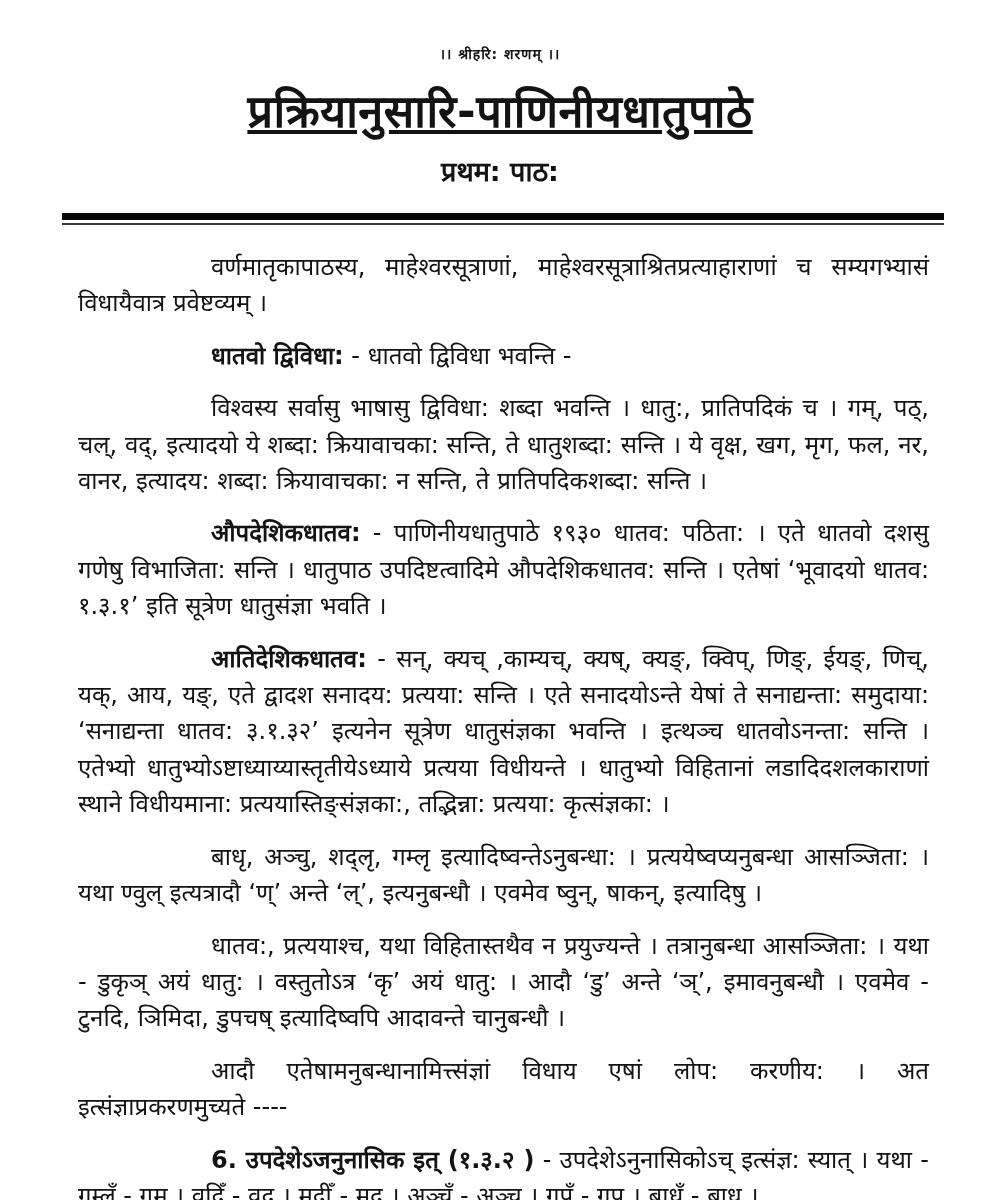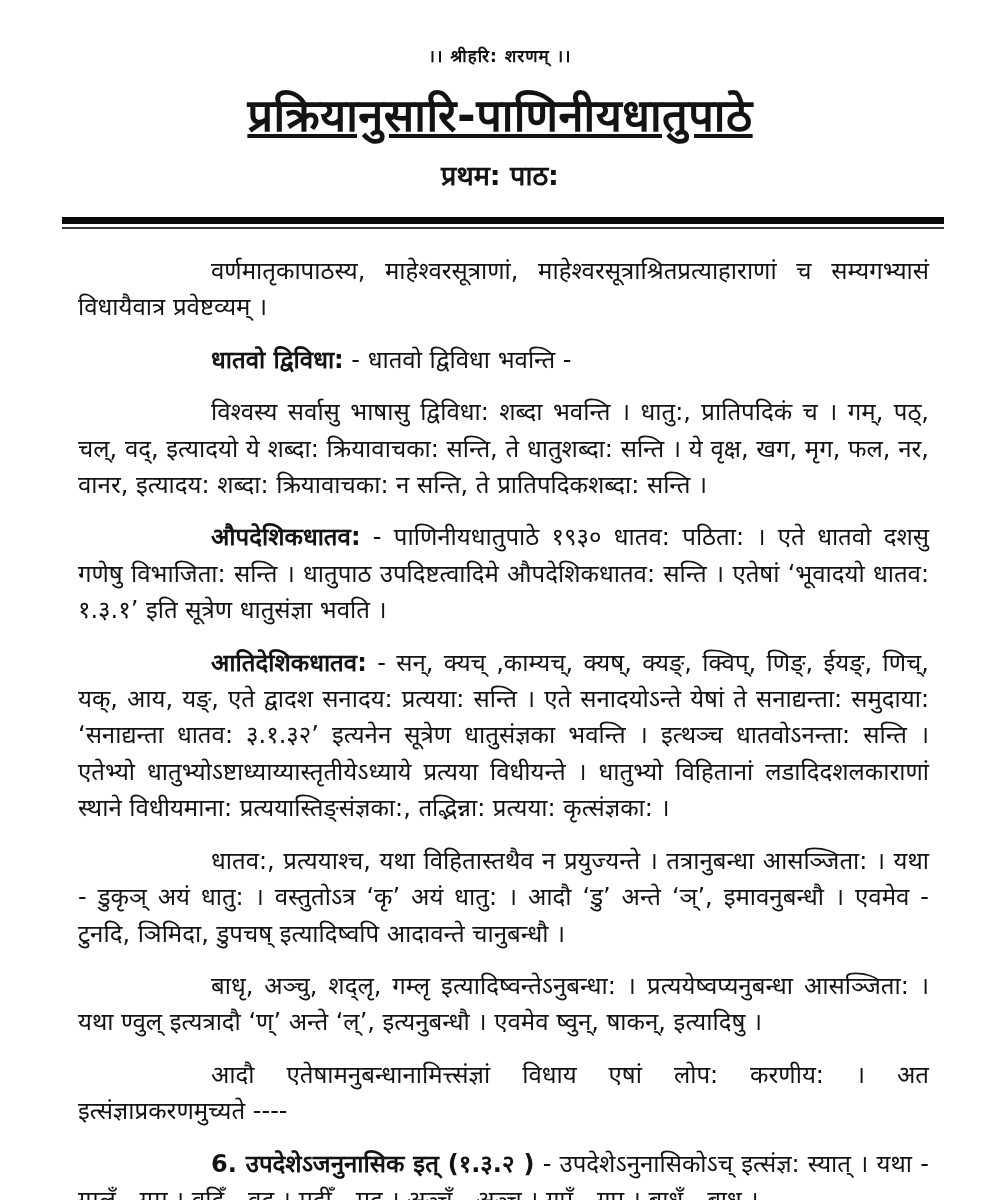--- a/index.html
+++ b/index.html
@@ -13,21 +13,21 @@
     width: 1000px;
     height: 1200px;
     margin: 0 auto;
     background: #ffffff;
     color: #131313;
     overflow: hidden;
   }
   .invocation {
     padding-top: 44px;
     text-align: center;
-    font-size: 17px;
+    font-size: 14px;
     font-weight: bold;
     letter-spacing: 1px;
   }
   .title {
     margin-top: 16px;
     text-align: center;
     font-size: 45px;
     font-weight: bold;
     letter-spacing: 0.5px;
     text-decoration: underline;
@@ -88,18 +88,18 @@
     <div class="thick"></div>
     <div class="thin"></div>
   </div>
 
   <div class="content">
       <p class="para"><span>वर्णमातृकापाठस्य, माहेश्वरसूत्राणां, माहेश्वरसूत्राश्रितप्रत्याहाराणां च सम्यगभ्यासं विधायैवात्र प्रवेष्टव्यम् ।</span></p>
       <p class="para"><span class="lead">धातवो द्विविधा:</span><span> - धातवो द्विविधा भवन्ति -</span></p>
       <p class="para"><span>विश्वस्य सर्वासु भाषासु द्विविधा: शब्दा भवन्ति । धातु:, प्रातिपदिकं च । गम्, पठ्, चल्, वद्, इत्यादयो ये शब्दा: क्रियावाचका: सन्ति, ते धातुशब्दा: सन्ति । ये वृक्ष, खग, मृग, फल, नर, वानर, इत्यादय: शब्दा: क्रियावाचका: न सन्ति, ते प्रातिपदिकशब्दा: सन्ति ।</span></p>
       <p class="para"><span class="lead">औपदेशिकधातव:</span><span> - पाणिनीयधातुपाठे १९३० धातव: पठिता: । एते धातवो दशसु गणेषु विभाजिता: सन्ति । धातुपाठ उपदिष्टत्वादिमे औपदेशिकधातव: सन्ति । एतेषां ‘भूवादयो धातव: १.३.१’ इति सूत्रेण धातुसंज्ञा भवति ।</span></p>
       <p class="para"><span class="lead">आतिदेशिकधातव:</span><span> - सन्, क्यच् ,काम्यच्, क्यष्, क्यङ्, क्विप्, णिङ्, ईयङ्, णिच्, यक्, आय, यङ्, एते द्वादश सनादय: प्रत्यया: सन्ति । एते सनादयोऽन्ते येषां ते सनाद्यन्ता: समुदाया: ‘सनाद्यन्ता धातव: ३.१.३२’ इत्यनेन सूत्रेण धातुसंज्ञका भवन्ति । इत्थञ्च धातवोऽनन्ता: सन्ति । एतेभ्यो धातुभ्योऽष्टाध्याय्यास्तृतीयेऽध्याये प्रत्यया विधीयन्ते । धातुभ्यो विहितानां लडादिदशलकाराणां स्थाने विधीयमाना: प्रत्ययास्तिङ्संज्ञका:, तद्भिन्ना: प्रत्यया: कृत्संज्ञका: ।</span></p>
+      <p class="para"><span>बाधृ, अञ्चु, शद्लृ, गम्लृ इत्यादिष्वन्तेऽनुबन्धा: । प्रत्ययेष्वप्यनुबन्धा आसञ्जिता: । यथा ण्वुल् इत्यत्रादौ ‘ण्’ अन्ते ‘ल्’, इत्यनुबन्धौ । एवमेव ष्वुन्, षाकन्, इत्यादिषु ।</span></p>
       <p class="para"><span>धातव:, प्रत्ययाश्च, यथा विहितास्तथैव न प्रयुज्यन्ते । तत्रानुबन्धा आसञ्जिता: । यथा - डुकृञ् अयं धातु: । वस्तुतोऽत्र ‘कृ’ अयं धातु: । आदौ ‘डु’ अन्ते ‘ञ्’, इमावनुबन्धौ । एवमेव - टुनदि, ञिमिदा, डुपचष् इत्यादिष्वपि आदावन्ते चानुबन्धौ ।</span></p>
-      <p class="para"><span>बाधृ, अञ्चु, शद्लृ, गम्लृ इत्यादिष्वन्तेऽनुबन्धा: । प्रत्ययेष्वप्यनुबन्धा आसञ्जिता: । यथा ण्वुल् इत्यत्रादौ ‘ण्’ अन्ते ‘ल्’, इत्यनुबन्धौ । एवमेव ष्वुन्, षाकन्, इत्यादिषु ।</span></p>
       <p class="para"><span>आदौ एतेषामनुबन्धानामित्त्संज्ञां विधाय एषां लोप: करणीय: । अत इत्संज्ञाप्रकरणमुच्यते ----</span></p>
       <p class="para"><span class="lead">6. उपदेशेऽजनुनासिक इत् (१.३.२ )</span><span> - उपदेशेऽनुनासिकोऽच् इत्संज्ञ: स्यात् । यथा - गम्लृँ - गम् । वदिँ - वद् । मदीँ - मद् । अञ्चुँ - अञ्च् । गुपूँ - गुप् । बाधृँ - बाध् ।</span></p>
     </div>
 </div>
 
 </body></html>

